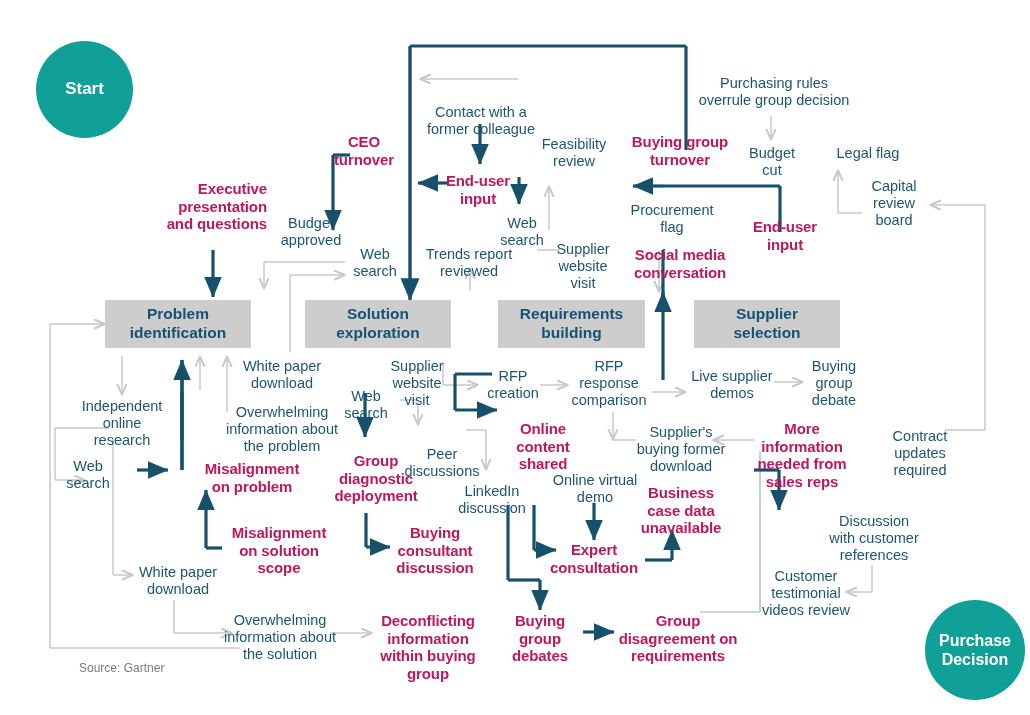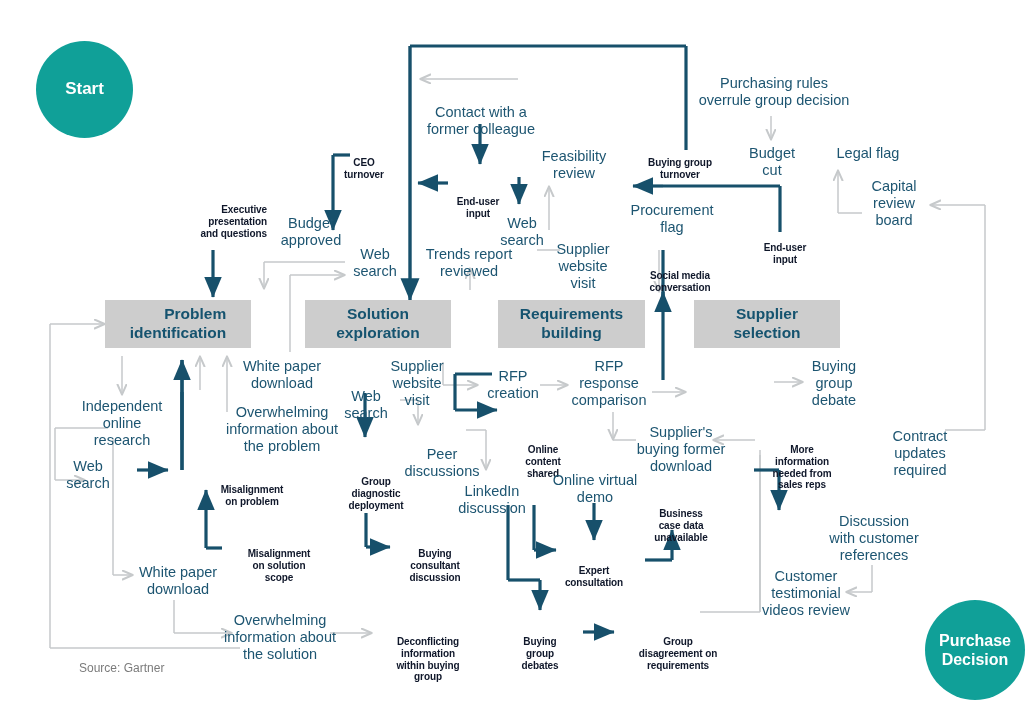--- a/index.html
+++ b/index.html
@@ -25,25 +25,24 @@
     line-height:1.18;
     color:#19506b;
     white-space:pre-line;
   }
   .n-light{
     font-size:14.5px;
     font-weight:400;
     color:#1d5571;
   }
   .n-bold{
-    font-size:10px;
+    font-size:15px;
     font-weight:700;
-    color:#0f172a;
+    color:#be185d;
     letter-spacing:-0.1px;
-    margin-top:24px;
   }
   .stage-box{
     position:absolute;
     background:#cdcdcd;
     color:#15536f;
     font-weight:700;
     font-size:15.5px;
     display:flex;
     align-items:center;
     justify-content:center;
@@ -247,21 +246,21 @@
 
       <path d="M583,632 L614,632" marker-end="url(#ah-dark)"></path>
     </g>
   </svg>
 
   <div class="circle" id="start-circle" style="left:36px;top:41px;width:97px;height:97px;">Start</div>
 
   <div class="circle" id="purchase-circle" style="left:925px;top:600px;width:100px;height:100px;">Purchase
 Decision</div>
 
-  <div class="stage-box" style="left:105px;top:300px;width:146px;height:48px;text-align:right;">Problem
+  <div class="stage-box" style="left:105px;top:300px;width:146px;height:48px;">Problem
 identification</div>
   <div class="stage-box" style="left:305px;top:300px;width:146px;height:48px;">Solution
 exploration</div>
   <div class="stage-box" style="left:498px;top:300px;width:147px;height:48px;">Requirements
 building</div>
   <div class="stage-box" style="left:694px;top:300px;width:146px;height:48px;">Supplier
 selection</div>
 
 
   <div class="node n-light" style="left:694px;top:75px;width:160px;">Purchasing rules
@@ -274,21 +273,21 @@
 turnover</div>
 
   <div class="node n-bold" style="left:620px;top:133px;width:120px;">Buying group
 turnover</div>
 
   <div class="node n-light" style="left:742px;top:145px;width:60px;">Budget
 cut</div>
 
   <div class="node n-light" style="left:805px;top:145px;width:70px;margin-left:28px;">Legal flag</div>
 
-  <div class="node n-light" style="left:537px;top:148px;width:74px;">Feasibility
+  <div class="node n-light" style="left:537px;top:136px;width:74px;">Feasibility
 review</div>
 
   <div class="node n-bold" style="left:435px;top:172px;width:86px;">End-user
 input</div>
 
   <div class="node n-bold" style="left:163px;top:180px;width:104px;text-align:right;">Executive
 presentation
 and questions</div>
 
   <div class="node n-light" style="left:862px;top:178px;width:64px;">Capital
@@ -327,20 +326,22 @@
 website
 visit</div>
 
   <div class="node n-light" style="left:484px;top:368px;width:58px;">RFP
 creation</div>
 
   <div class="node n-light" style="left:566px;top:358px;width:86px;">RFP
 response
 comparison</div>
 
+  <div class="node n-light" style="left:686px;top:368px;width:92px;">Live supplier
+demos</div>
 
   <div class="node n-light" style="left:804px;top:358px;width:60px;">Buying
 group
 debate</div>
 
   <div class="node n-light" style="left:76px;top:398px;width:92px;">Independent
 online
 research</div>
 
   <div class="node n-light" style="left:221px;top:404px;width:122px;">Overwhelming

